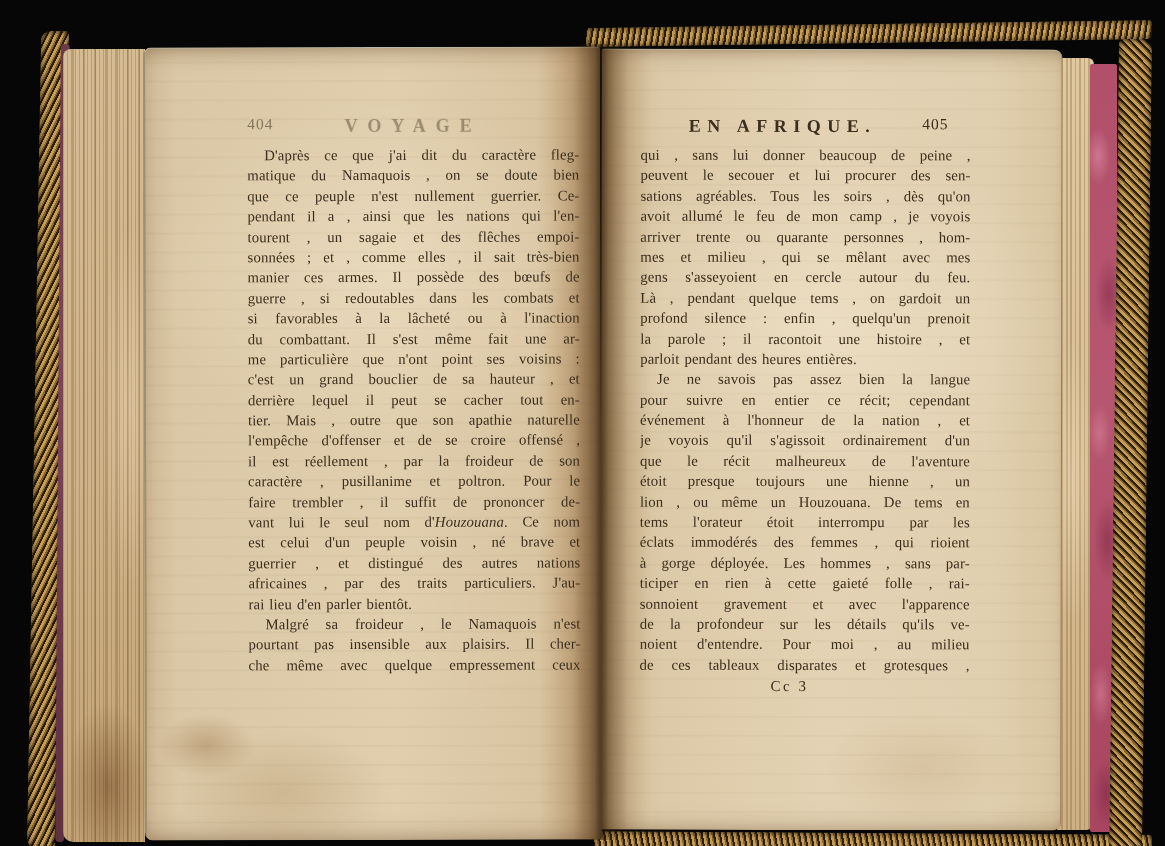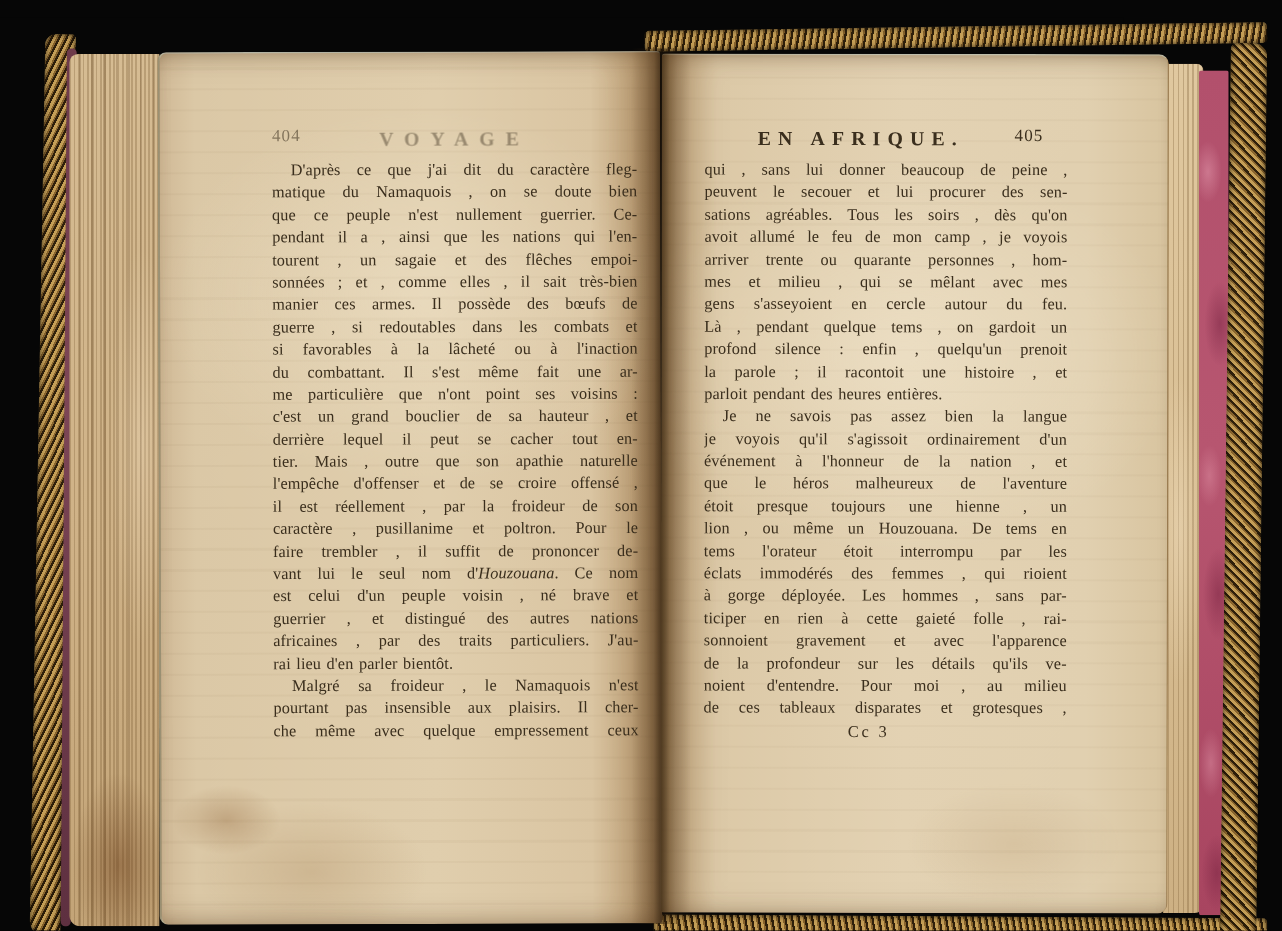--- a/index.html
+++ b/index.html
@@ -190,23 +190,24 @@
             <div class="line">arriver trente ou quarante personnes , hom-</div>
             <div class="line">mes et milieu , qui se mêlant avec mes</div>
             <div class="line">gens s'asseyoient en cercle autour du feu.</div>
             <div class="line">Là , pendant quelque tems , on gardoit un</div>
             <div class="line">profond silence : enfin , quelqu'un prenoit</div>
             <div class="line">la parole ; il racontoit une histoire , et</div>
             <div class="line">parloit pendant des heures entières.</div>
           </div>
           <div class="para indent cont">
             <div class="line">Je ne savois pas assez bien la langue</div>
+            <div class="line">pour suivre en entier ce récit; cependant</div>
+            <div class="line">événement à l'honneur de la nation , et</div>
             <div class="line">je voyois qu'il s'agissoit ordinairement d'un</div>
-            <div class="line">événement à l'honneur de la nation , et</div>
-            <div class="line">que le héros malheureux de l'aventure</div>
+            <div class="line">que le récit malheureux de l'aventure</div>
             <div class="line">étoit presque toujours une hienne , un</div>
             <div class="line">lion , ou même un Houzouana. De tems en</div>
             <div class="line">tems l'orateur étoit interrompu par les</div>
             <div class="line">éclats immodérés des femmes , qui rioient</div>
             <div class="line">à gorge déployée. Les hommes , sans par-</div>
             <div class="line">ticiper en rien à cette gaieté folle , rai-</div>
             <div class="line">sonnoient gravement et avec l'apparence</div>
             <div class="line">de la profondeur sur les détails qu'ils ve-</div>
             <div class="line">noient d'entendre. Pour moi , au milieu</div>
             <div class="line">de ces tableaux disparates et grotesques ,</div>

